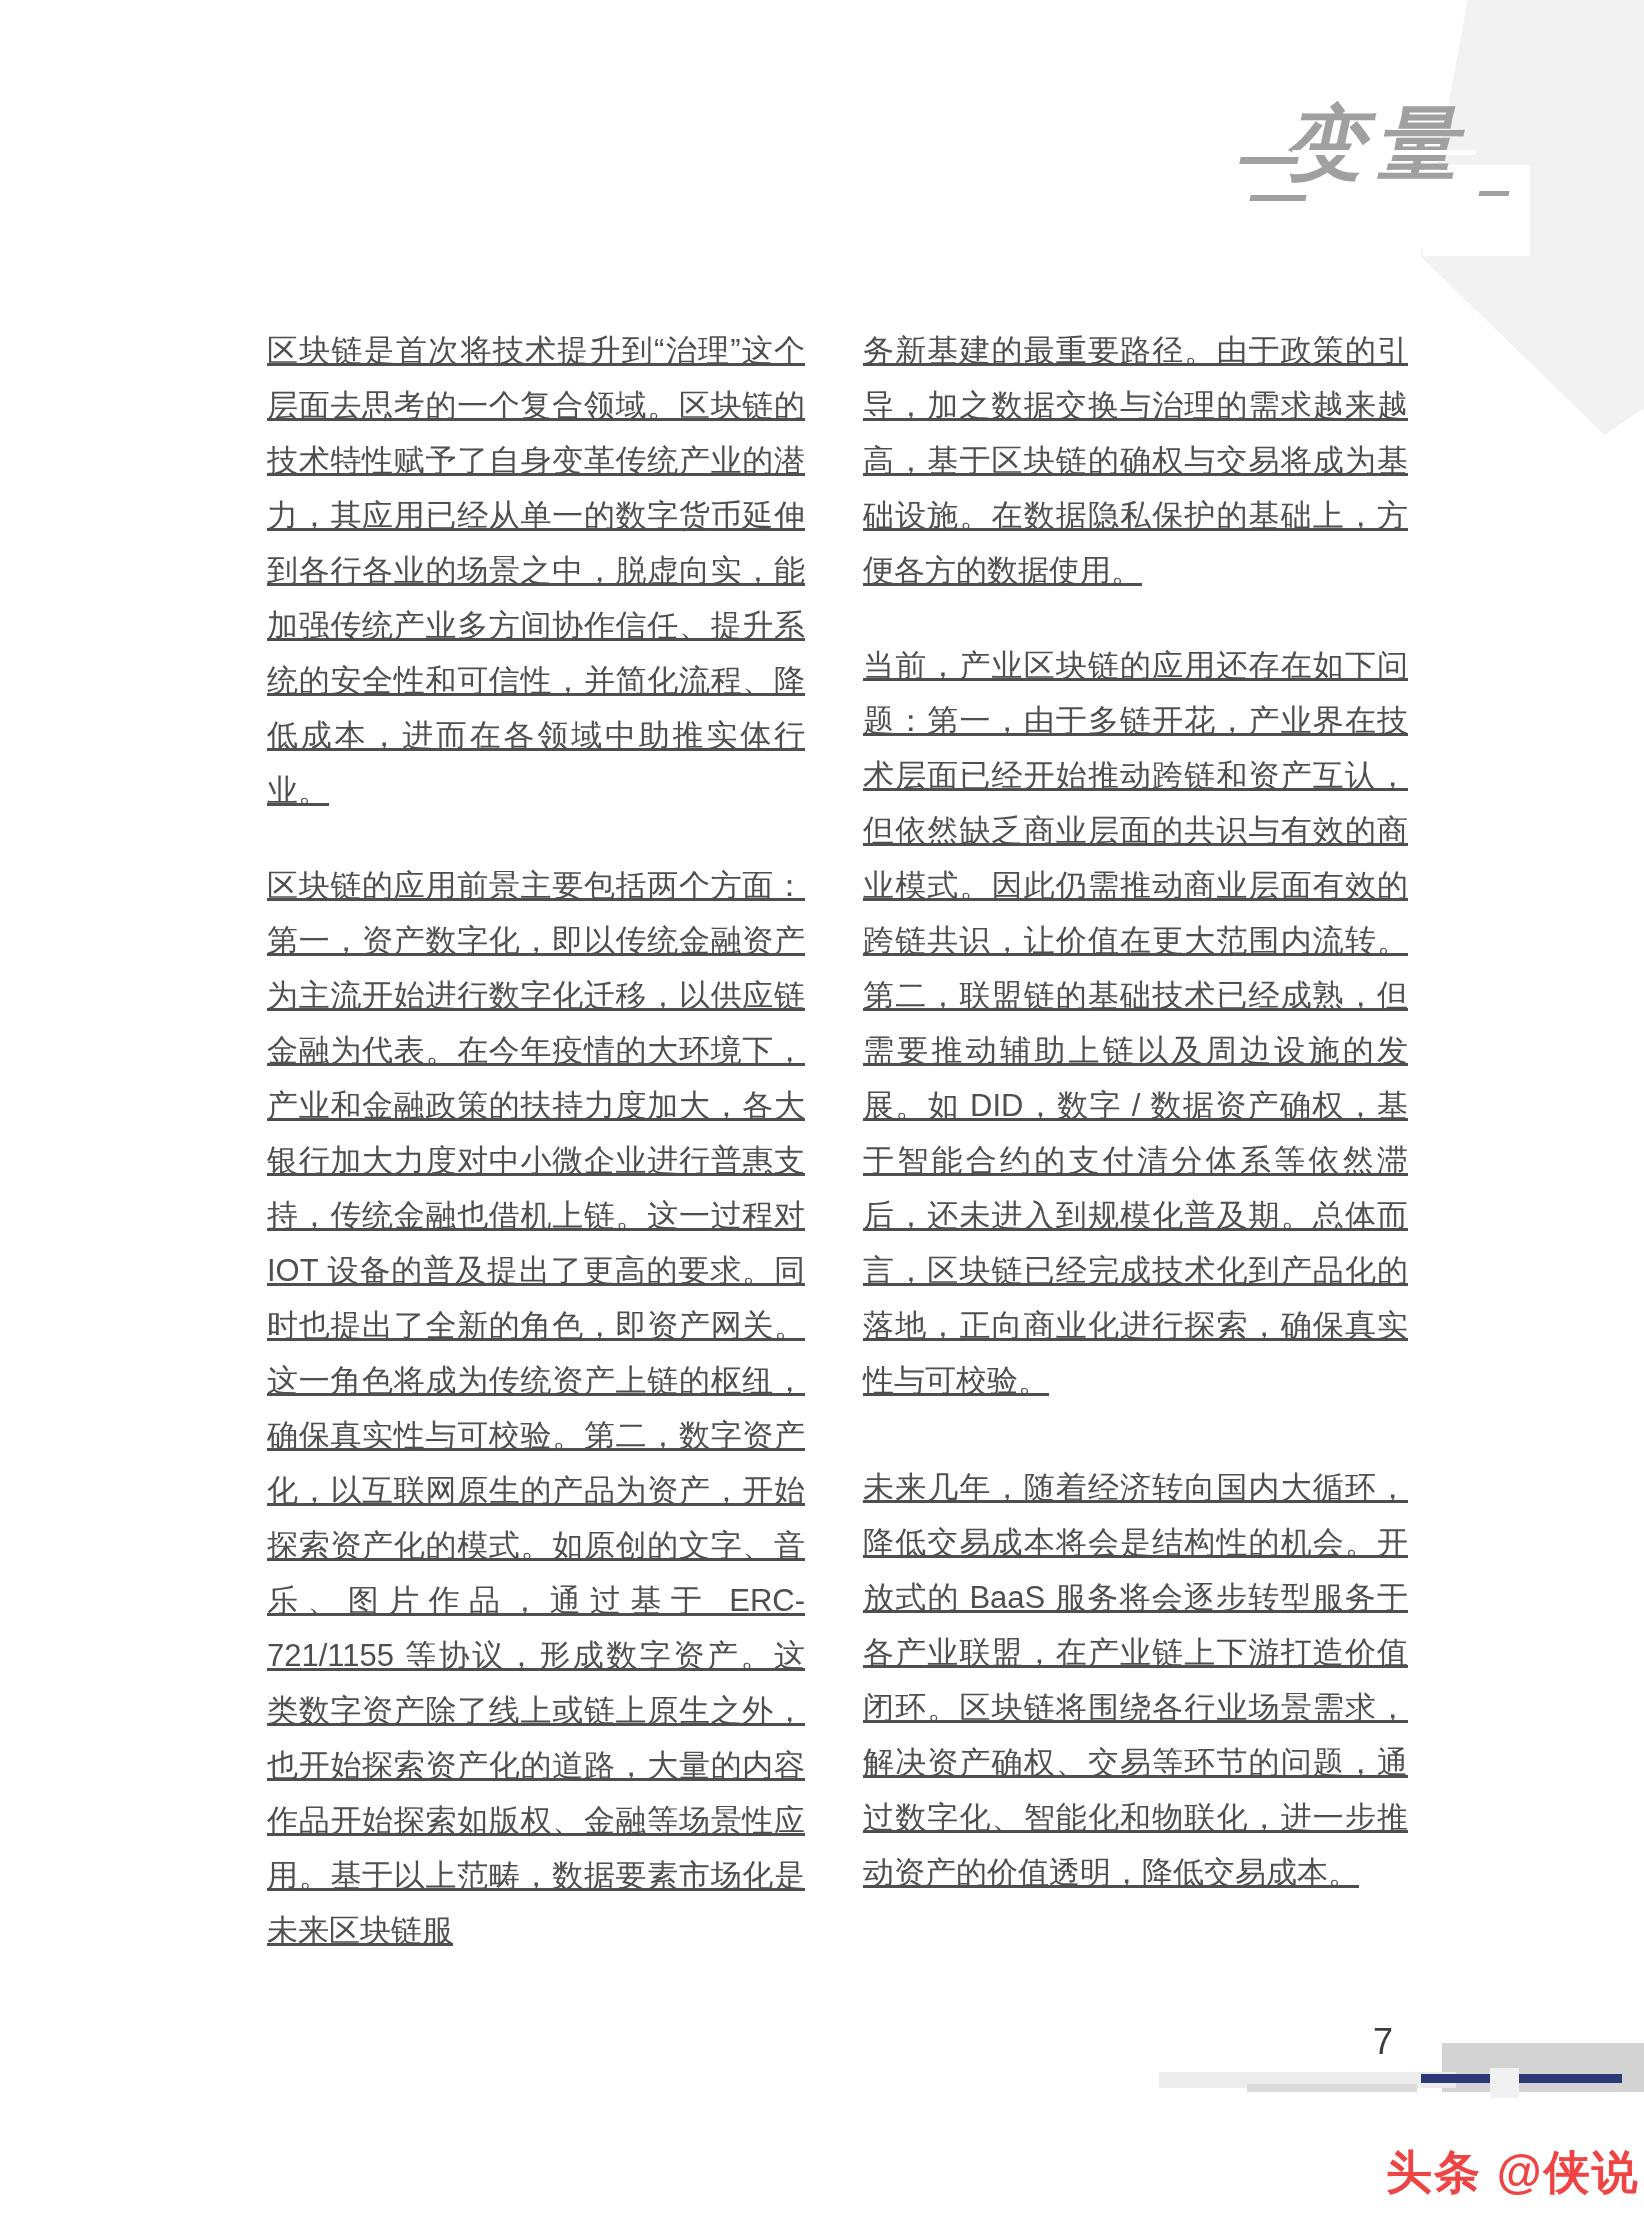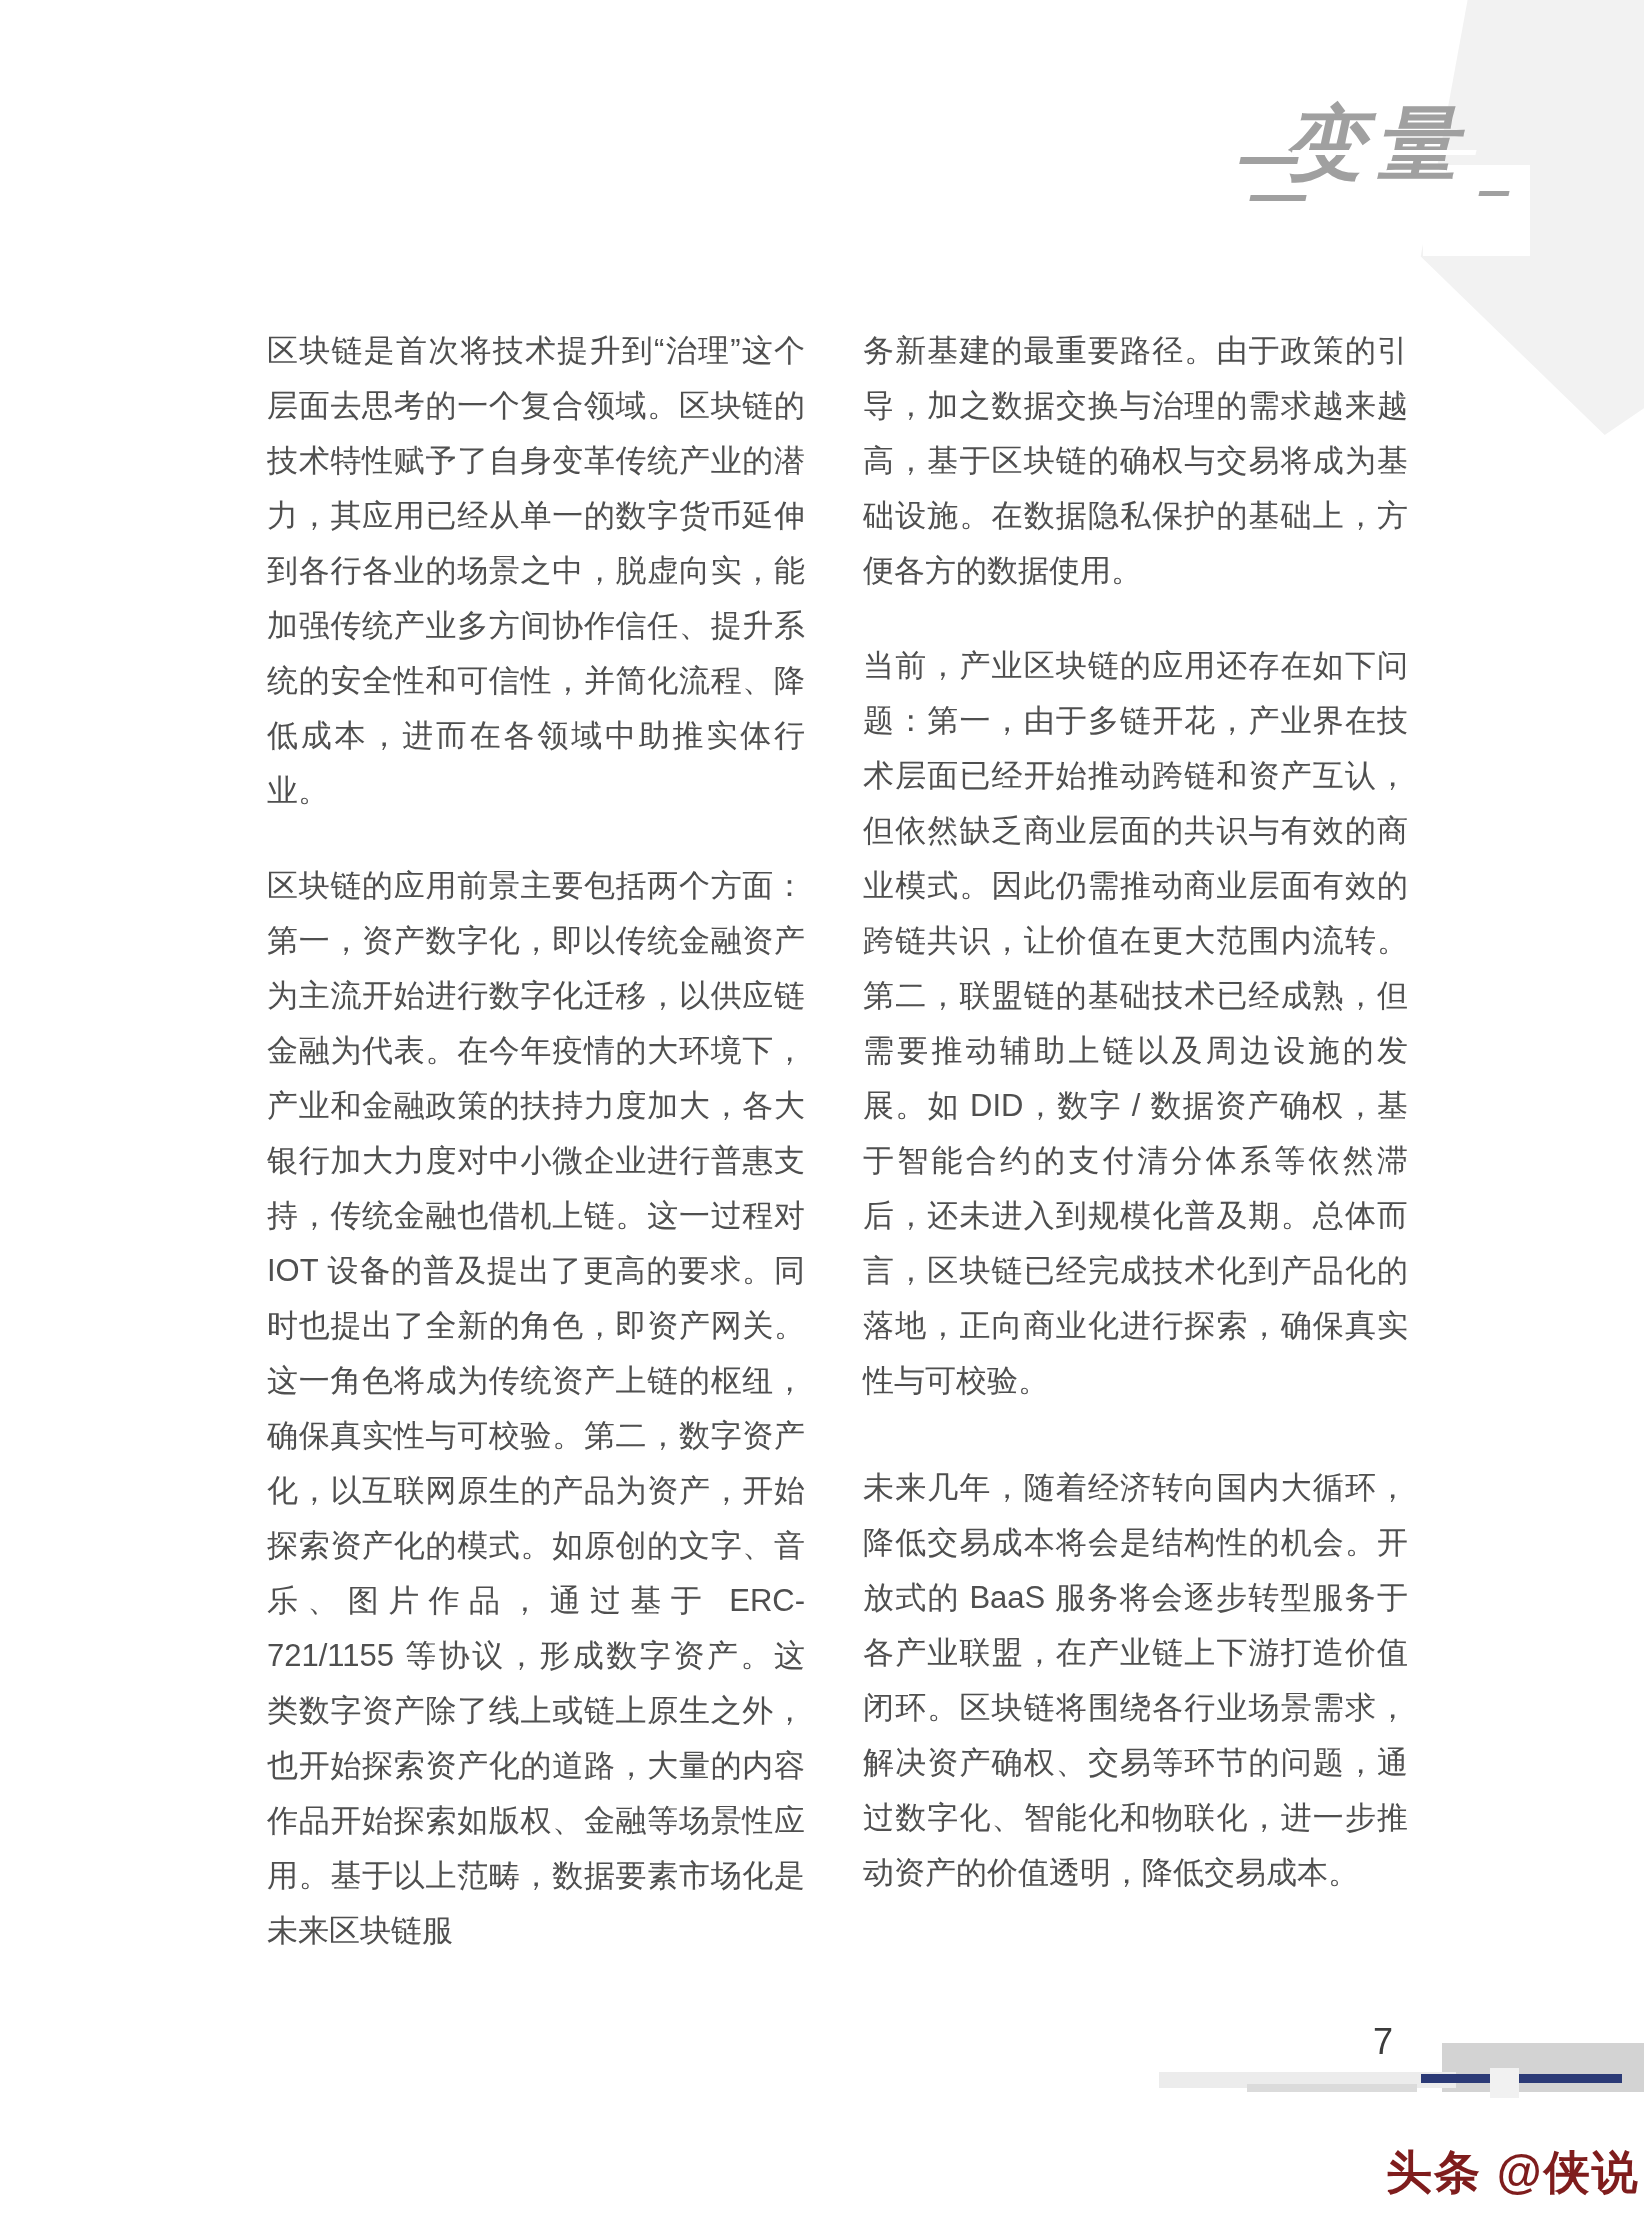--- a/index.html
+++ b/index.html
@@ -31,40 +31,40 @@
   .logo-dash.d2{left:1250px;top:195px;width:56px;height:6px;}
   .logo-dash.d3{left:1479px;top:191px;width:30px;height:5px;}
   .logo-slice{position:absolute;left:1292px;top:150px;width:184px;height:5px;background:#ffffff;transform:skewX(-12deg);}
 
   
   .col{
     position:absolute;top:323px;
     font-size:31px;line-height:55px;color:#4f4f4f;
     text-align:justify;text-justify:inter-ideograph;
   }
-  .col p{margin:0 0 40px 0;}
+  .col p{margin:0 0 40px 0;text-decoration:underline;}
   .col-left{left:267px;width:538px;}
   .col-right{left:863px;width:545px;}
   .col-right p.gap-large{margin-bottom:52px;}
 
   
   .footer-rect-gray{position:absolute;left:1442px;top:2043px;width:203px;height:49px;background:#d3d3d3;}
   .footer-bar-light{position:absolute;left:1159px;top:2072px;width:297px;height:16px;background:#ececec;}
   .footer-bar-mid{position:absolute;left:1247px;top:2084px;width:170px;height:8px;background:#dbdbdb;}
   .footer-bar-navy{position:absolute;left:1421px;top:2074px;width:201px;height:9px;background:#2b3a76;}
   .footer-square-light{position:absolute;left:1490px;top:2068px;width:29px;height:30px;background:#f1f1f1;}
   .page-number{
     position:absolute;left:1361px;top:2024px;width:44px;
     font-size:36px;color:#3c3c3c;text-align:center;line-height:1;
   }
 
   
   .watermark{
     position:absolute;left:1386px;top:2147px;
-    font-size:46px;font-weight:900;color:#7f1d1d;line-height:1.1;
+    font-size:46px;font-weight:900;color:#ef4444;line-height:1.1;
     white-space:nowrap;letter-spacing:2px;
   }
 </style>
 </head>
 <body>
 
 <div class="page">
 
   <div class="corner-band"></div>
   <div class="corner-square"></div>

